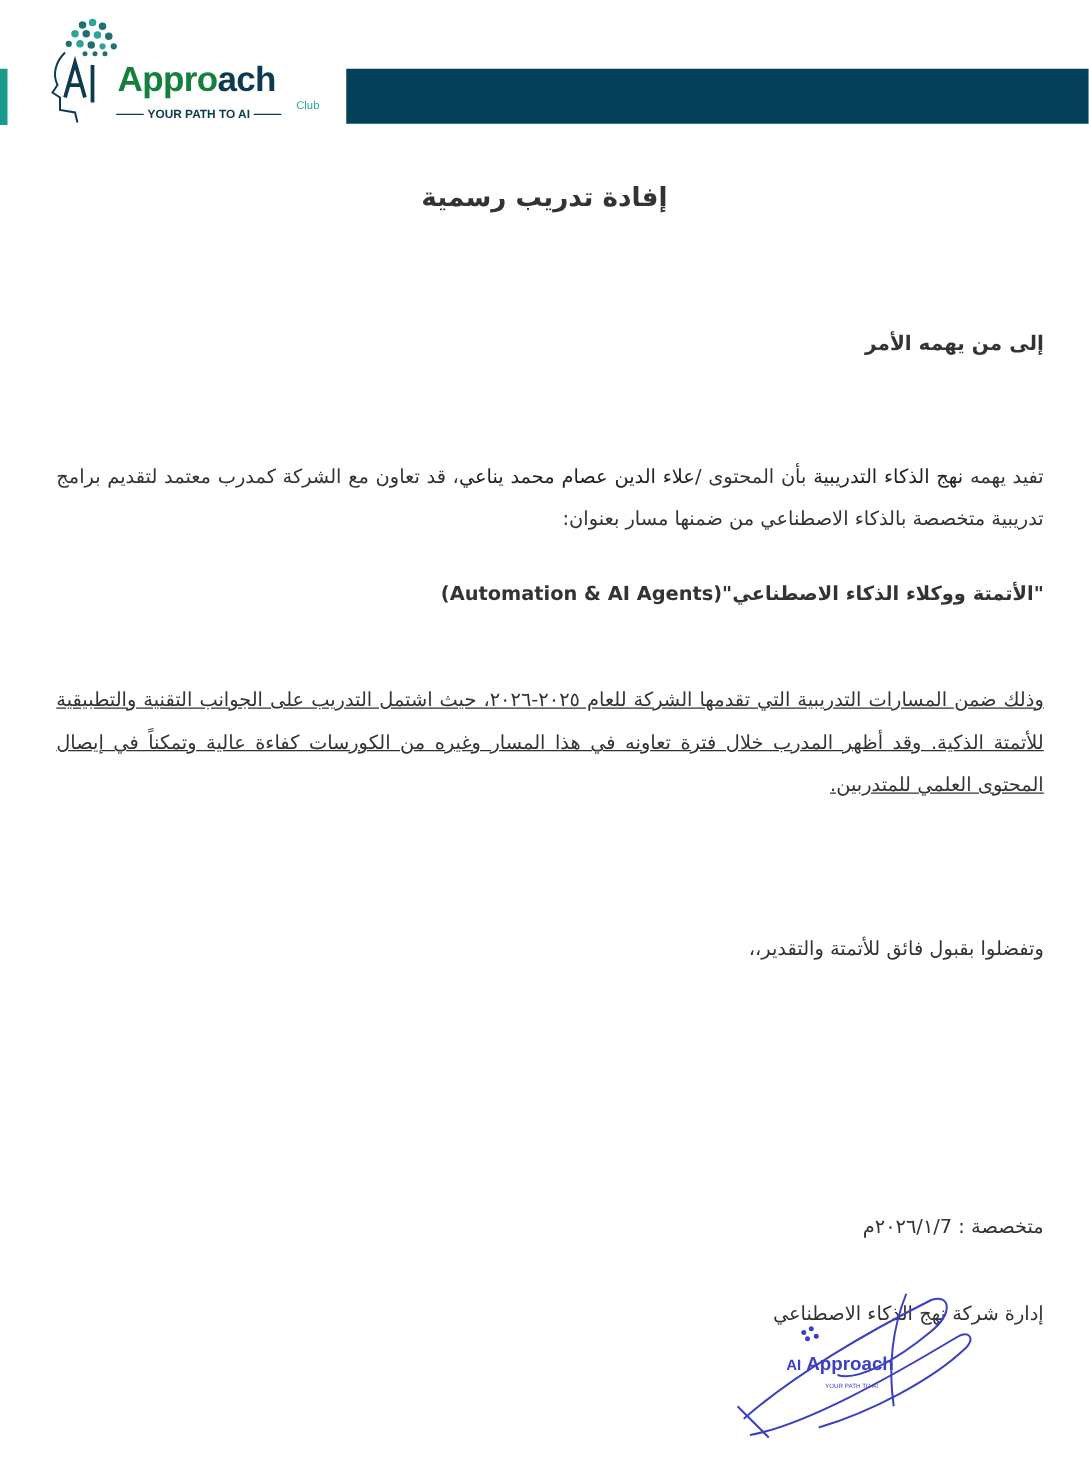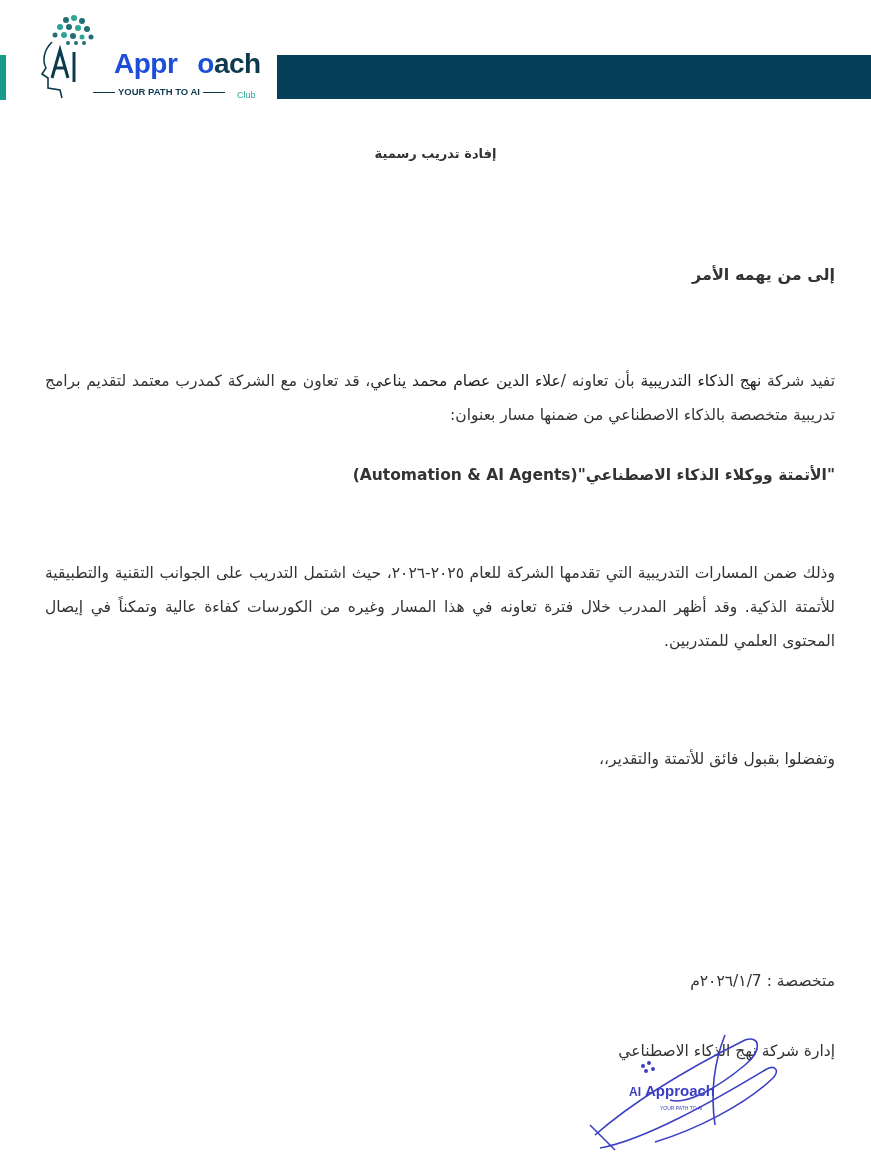--- a/index.html
+++ b/index.html
@@ -3,36 +3,36 @@
 <meta charset="utf-8">
 <style>
   html, body { margin:0; padding:0; background:#ffffff; }
   body { width:871px; height:1167px; position:relative; overflow:hidden;
          font-family:"DejaVu Sans", sans-serif; color:#2b2b2b; }
   .accent-left { position:absolute; left:0; top:55px; width:6px; height:45px; background:#1a9a8a; }
   .header-bar { position:absolute; left:277px; top:55px; right:0; height:44px; background:#04405a; }
   .logo { position:absolute; left:38px; top:12px; width:230px; height:88px; }
   .logo-word { position:absolute; left:56px; top:36px; font-family:"Liberation Sans", sans-serif;
                font-weight:bold; font-size:28px; color:#0e3a4f; letter-spacing:-0.5px; }
-  .logo-word .a { color:#1d4ed8;margin-left:20px; }
-  .logo-club { position:absolute; left:199px; top:78px; font-size:9px; color:#2aa596;
+  .logo-word .a { color:#15803d; }
+  .logo-club { position:absolute; left:199px; top:67px; font-size:9px; color:#2aa596;
                font-family:"Liberation Sans", sans-serif; }
   .logo-tag { position:absolute; left:52px; top:74px; font-size:9.5px; color:#0e3a4f; font-weight:bold;
               font-family:"Liberation Sans", sans-serif; white-space:nowrap; }
   .logo-tag::before, .logo-tag::after { content:""; display:inline-block; width:22px; height:1px;
               background:#0e3a4f; vertical-align:middle; margin:0 3px; }
   .page { position:absolute; left:0; top:0; width:871px; direction:rtl; }
   .title { position:absolute; top:146px; left:0; width:871px; text-align:center;
-           font-weight:bold; font-size:13px; color:#333; }
+           font-weight:bold; font-size:21px; color:#333; }
   .para { position:absolute; right:36px; width:790px; font-size:15.5px; line-height:34px;
           text-align:justify; color:#333;margin-left:16px; }
   .greet { top:258px; font-weight:bold; font-size:16px; }
   .intro { top:364px; }
   .course { top:458px; font-weight:bold; }
-  .body2 { top:556px; }
+  .body2 { top:543px;text-decoration:underline; }
   .closing { top:742px; }
   .date { top:964px; }
   .mgmt { top:1034px; }
   b { font-weight:normal; color:#222; }
   .signature { position:absolute; left:575px; top:1030px; width:250px; height:125px; }
 </style>
 </head>
 <body>
 
 <div class="accent-left"></div>
@@ -64,21 +64,21 @@
   <div class="logo-word"><span class="a">Appr</span><span class="a">o</span><span>ach</span></div>
   <div class="logo-club">Club</div>
   <div class="logo-tag">YOUR PATH TO AI</div>
 </div>
 
 <div class="page">
   <div class="title">إفادة تدريب رسمية</div>
 
   <div class="para greet">إلى من يهمه الأمر</div>
 
-  <div class="para intro"><span>تفيد شركة </span><b>نهج الذكاء التدريبية</b><span> بأن تعاونه /</span><b>علاء الدين عصام محمد يناعي</b><span>، قد تعاون مع الشركة كمدرب معتمد لتقديم برامج تدريبية متخصصة بالذكاء الاصطناعي من ضمنها مسار بعنوان:</span></div>
+  <div class="para intro"><span>تفيد يهمه </span><b>نهج الذكاء التدريبية</b><span> بأن المحتوى /</span><b>علاء الدين عصام محمد يناعي</b><span>، قد تعاون مع الشركة كمدرب معتمد لتقديم برامج تدريبية متخصصة بالذكاء الاصطناعي من ضمنها مسار بعنوان:</span></div>
 
   <div class="para course">"الأتمتة ووكلاء الذكاء الاصطناعي"(Automation &amp; AI Agents)</div>
 
   <div class="para body2">وذلك ضمن المسارات التدريبية التي تقدمها الشركة للعام ٢٠٢٥-٢٠٢٦، حيث اشتمل التدريب على الجوانب التقنية والتطبيقية للأتمتة الذكية. وقد أظهر المدرب خلال فترة تعاونه في هذا المسار وغيره من الكورسات كفاءة عالية وتمكناً في إيصال المحتوى العلمي للمتدربين.</div>
 
   <div class="para closing">وتفضلوا بقبول فائق للأتمتة والتقدير،،</div>
 
   <div class="para date"><span>متخصصة : </span><span>٢٠٢٦/١/7م</span></div>
 
   <div class="para mgmt">إدارة شركة نهج الذكاء الاصطناعي</div>

